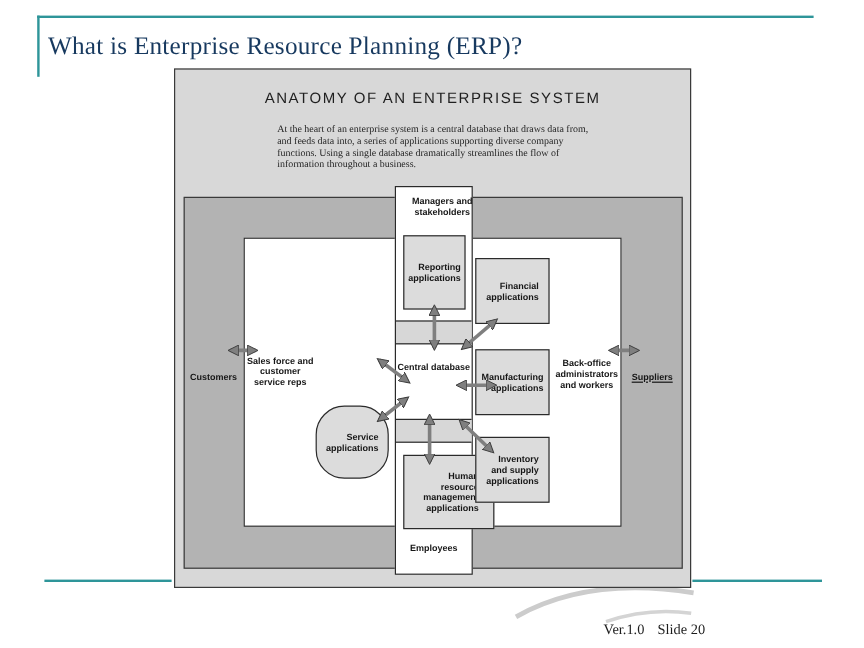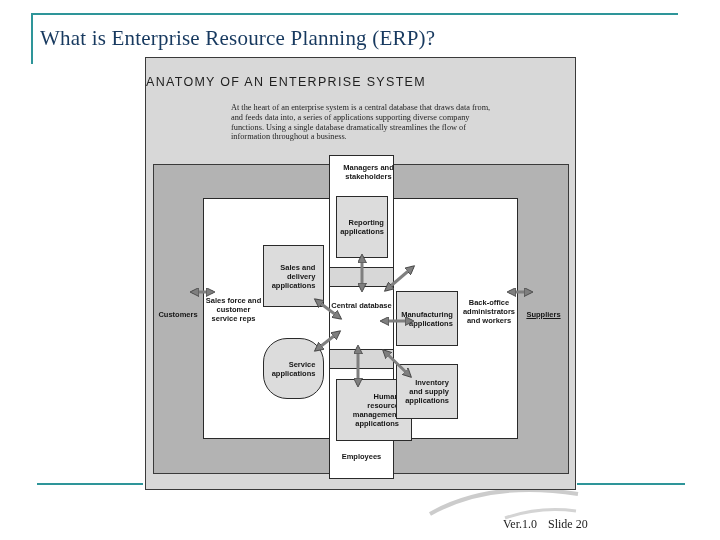--- a/index.html
+++ b/index.html
@@ -23,21 +23,21 @@
   .footer-version{left:503px;}
   .footer-slide{left:548px;}
   .watermark{position:absolute;left:410px;top:462px;z-index:0;}
   
   .figure{
     position:absolute;left:145px;top:57px;width:429px;height:431px;
     background:#d8d8d8;border:1px solid #3a3a3a;z-index:1;
     filter:blur(0.3px);
   }
   .fig-title{
-    position:absolute;left:0;top:17px;width:429px;text-align:left;
+    position:absolute;left:0;top:17px;width:429px;text-align:center;
     font-size:12.5px;letter-spacing:1.3px;color:#1f1f1f;font-weight:400;
   }
   .fig-desc{
     position:absolute;left:85px;top:45px;width:268px;
     font-family:"Liberation Serif",serif;font-size:8.3px;line-height:9.8px;
     color:#1f1f1f;text-align:left;
   }
   .ring{position:absolute;left:7px;top:106px;width:416px;height:310px;
     background:#b3b3b3;border:1px solid #3a3a3a;box-sizing:border-box;}
   .inner-area{position:absolute;left:57px;top:140px;width:315px;height:241px;
@@ -95,23 +95,23 @@
   <div class="fig-title">ANATOMY OF AN ENTERPRISE SYSTEM</div>
   <div class="fig-desc">At the heart of an enterprise system is a central database that draws data from, and feeds data into, a series of applications supporting diverse company functions. Using a single database dramatically streamlines the flow of information throughout a business.</div>
 
   <div class="ring"></div>
   <div class="inner-area"></div>
   <div class="central-band"></div>
   <div class="band-bar bar-upper"></div>
   <div class="band-bar bar-lower"></div>
 
   <div class="node n-reporting">Reporting applications</div>
-  <div class="node n-sales">Sales and delivery applications</div>
   <div class="node n-service">Service applications</div>
   <div class="node n-hrm">Human resource management applications</div>
+  <div class="node n-financial">Financial applications</div>
   <div class="node n-manufacturing">Manufacturing applications</div>
   <div class="node n-inventory">Inventory and supply applications</div>
 
   <div class="lbl l-central">Central database</div>
   <div class="lbl l-managers">Managers and stakeholders</div>
   <div class="lbl l-employees">Employees</div>
   <div class="lbl l-customers">Customers</div>
   <div class="lbl l-suppliers">Suppliers</div>
   <div class="lbl l-salesforce">Sales force and customer service reps</div>
   <div class="lbl l-backoffice">Back-office administrators and workers</div>

